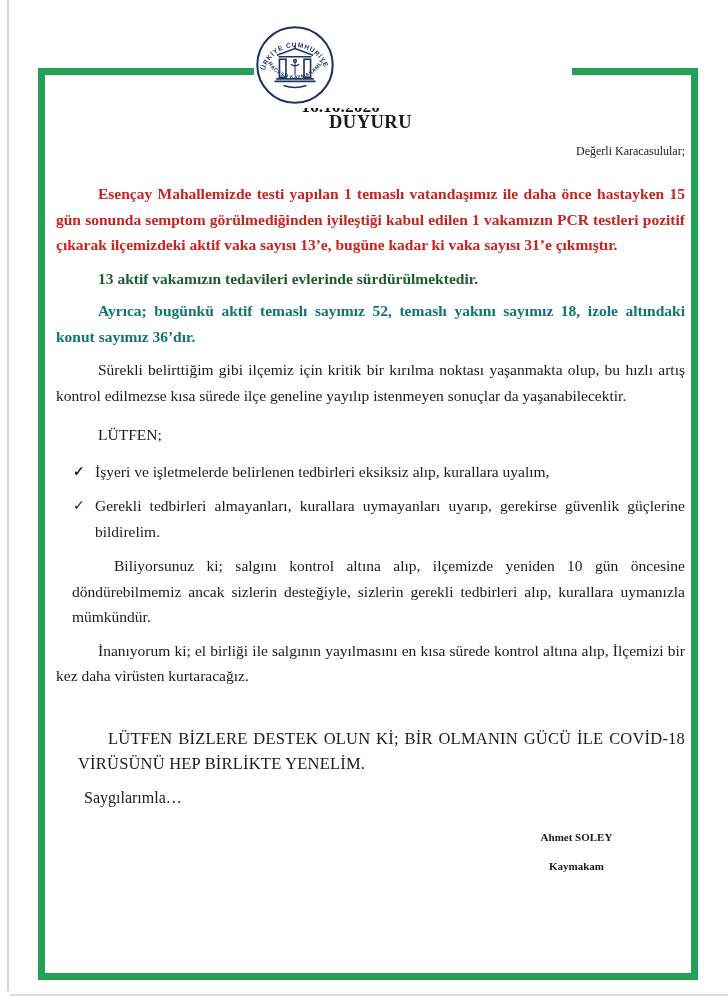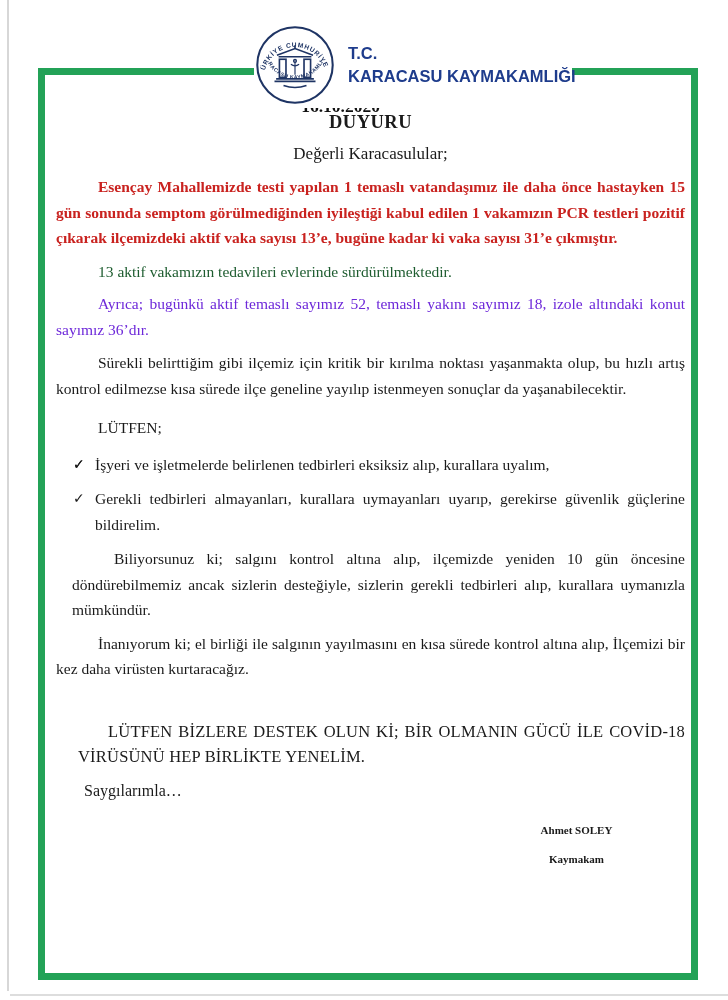--- a/index.html
+++ b/index.html
@@ -49,29 +49,29 @@
     z-index: 2;
   }
   .content {
     position: absolute; left: 56px; top: 112px; width: 629px;
     z-index: 2;
   }
   .doc-title {
     text-align: center; font-weight: bold; font-size: 18.5px;
     letter-spacing: 0.5px; margin: 0 0 11px 0;
   }
-  .salutation { text-align: center; font-size: 17px; margin: 0 0 10px 0; }
+  .salutation { text-align: right; font-size: 12px; margin: 0 0 22px 0; }
   .para {
     font-size: 15.5px; line-height: 25.5px;
     text-align: justify; text-indent: 42px;
     margin: 0 0 8px 0;
   }
   .para-red   { color: #c9221f; font-weight: bold; }
-  .para-green { color: #1d5c2f; font-weight: normal; margin-bottom: 7px; }
-  .para-blue  { color: #6d28d9; font-weight: normal; }
+  .para-green { color: #1d5c2f; font-weight: bold; margin-bottom: 7px; }
+  .para-blue  { color: #0f766e; font-weight: bold; }
   .please { margin: 14px 0 11px 0; }
   .bullets { margin: 0 0 4px 0; }
   .bullet {
     position: relative; padding-left: 39px;
     font-size: 15.5px; line-height: 25.5px;
     text-align: justify;
     margin: 0 0 9px 0;
   }
   .bullet .mark {
     position: absolute; left: 17px; top: 0;
@@ -124,24 +124,20 @@
       <line x1="25" y1="70" x2="75" y2="70"></line>
       <line x1="50" y1="26" x2="50" y2="30"></line>
     </g>
     <g stroke="#1e3464" fill="none" stroke-width="1.4">
       <line x1="50" y1="44" x2="50" y2="62"></line>
       <path d="M 45,49 Q 50,53 55,49"></path>
       <circle cx="50" cy="45" r="1.8"></circle>
     </g>
     <path d="M 36,75 Q 50,80 64,75" stroke="#1e3464" stroke-width="2" fill="none"></path>
   </svg>
-  <div class="org-text">
-    <div>T.C.</div>
-    <div>KARACASU KAYMAKAMLIĞI</div>
-  </div>
 </div>
 
 <div class="date-line">16.10.2020</div>
 
 <div class="content">
   <div class="doc-title">DUYURU</div>
   <div class="salutation">Değerli Karacasulular;</div>
 
   <p class="para para-red">Esençay Mahallemizde testi yapılan 1 temaslı vatandaşımız ile daha önce hastayken 15 gün sonunda semptom görülmediğinden iyileştiği kabul edilen 1 vakamızın PCR testleri pozitif çıkarak ilçemizdeki aktif vaka sayısı 13’e, bugüne kadar ki vaka sayısı 31’e çıkmıştır.</p>
   <p class="para para-green">13 aktif vakamızın tedavileri evlerinde sürdürülmektedir.</p>

